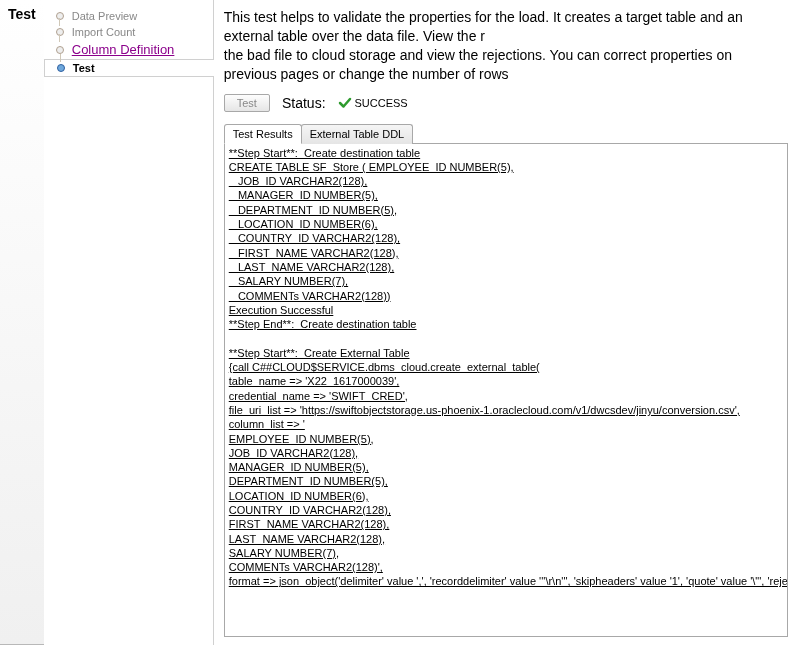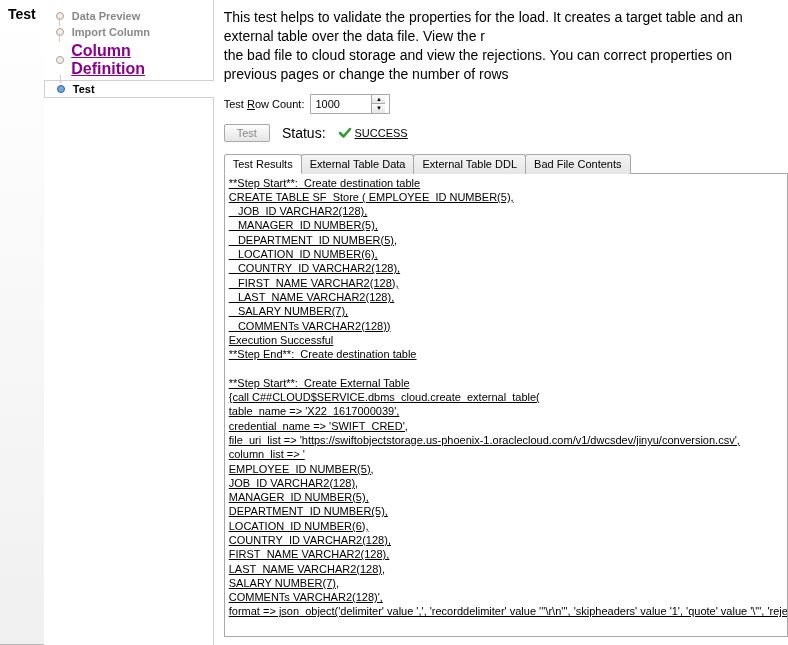--- a/index.html
+++ b/index.html
@@ -36,39 +36,38 @@
       border-right: 1px solid #d0d0d0;
       padding: 8px 0;
       background: #ffffff;
     }
     .sidebar-item {
       display: flex;
       align-items: center;
       padding: 2px 8px 2px 8px;
       cursor: pointer;
       position: relative;
-      font-weight: bold;
     }
     .sidebar-item .icon {
       width: 16px;
       display: inline-flex;
       justify-content: center;
       margin-right: 4px;
     }
     .sidebar-item.active {
       background: #ffffff;
       border: 1px solid #d0d0d0;
       border-right: none;
       margin-right: -1px;
       font-weight: bold;
     }
     .sidebar-item a {
       color: #8b008b;
       text-decoration: underline;
-      font-size: 16px;
+      font-size: 13px;
     }
     .sidebar-item.link a {
       color: #0000ee;
     }
     .sidebar-item.active span.label {
       color: #000;
       text-decoration: none;
       font-weight: bold;
     }
     .sidebar-item.disabled span.label {
@@ -146,21 +145,20 @@
       border-radius: 2px;
     }
     .status-label {
       font-size: 14px;
     }
     .status-val {
       display: inline-flex;
       align-items: center;
       gap: 3px;
       font-size: 11px;
-      text-decoration: underline;
     }
     .tabs {
       display: flex;
       border-bottom: 1px solid #a8a8a8;
       margin-bottom: 0;
     }
     .tab {
       padding: 3px 8px;
       font-size: 11px;
       border: 1px solid #a8a8a8;
@@ -224,68 +222,56 @@
         <span class="icon">
             <span class="circle-icon"></span>
           </span>
         <span class="label">Data Preview</span>
       </div>
       <div class="sidebar-item disabled">
         <span class="wiz-line"></span>
         <span class="icon">
             <span class="circle-icon"></span>
           </span>
-        <span class="label">Import Column</span>
+        <span class="label">Import Count</span>
       </div>
       <div class="sidebar-item">
         <span class="wiz-line"></span>
         <span class="icon">
             <span class="circle-icon"></span>
           </span>
         <a href="#">Column Definition</a>
       </div>
       <div class="sidebar-item active">
         <span class="wiz-line"></span>
         <span class="icon">
             <span class="circle-icon blue"></span>
           </span>
         <span class="label">Test</span>
       </div>
     </div>
     <div class="content">
       <div class="intro" style="white-space:pre-line;">This test helps to validate the properties for the load.  It creates a target table and an external table over the data file.  View the r
 the bad file to cloud storage and view the rejections.  You can correct properties on previous pages or change the number of rows</div>
 
-      <div class="row-count-row">
-        <label><span>Test </span><span class="mnemonic">R</span><span>ow Count:</span></label>
-        <div class="spin-wrap">
-          <input type="text" value="1000" style="">
-          <div class="spin-btns">
-            <button>▲</button>
-            <button>▼</button>
-          </div>
-        </div>
-      </div>
 
       <div class="test-row">
         <button disabled="">Test</button>
         <span class="status-label">Status:</span>
         <span class="status-val">
           <svg width="14" height="14" viewBox="0 0 14 14">
               <path d="M2 7 L5.5 10.5 L12 3" stroke="#2e9b2e" stroke-width="2.5" fill="none" stroke-linecap="round" stroke-linejoin="round"></path>
             </svg>
           <span>SUCCESS</span>
         </span>
       </div>
 
       <div class="tabs">
         <div class="tab active">Test Results</div>
-        <div class="tab">External Table Data</div>
         <div class="tab">External Table DDL</div>
-        <div class="tab">Bad File Contents</div>
       </div>
       <div class="results">**Step Start**:  Create destination table
 CREATE TABLE SF_Store ( EMPLOYEE_ID NUMBER(5),
    JOB_ID VARCHAR2(128),
    MANAGER_ID NUMBER(5),
    DEPARTMENT_ID NUMBER(5),
    LOCATION_ID NUMBER(6),
    COUNTRY_ID VARCHAR2(128),
    FIRST_NAME VARCHAR2(128),
    LAST_NAME VARCHAR2(128),

